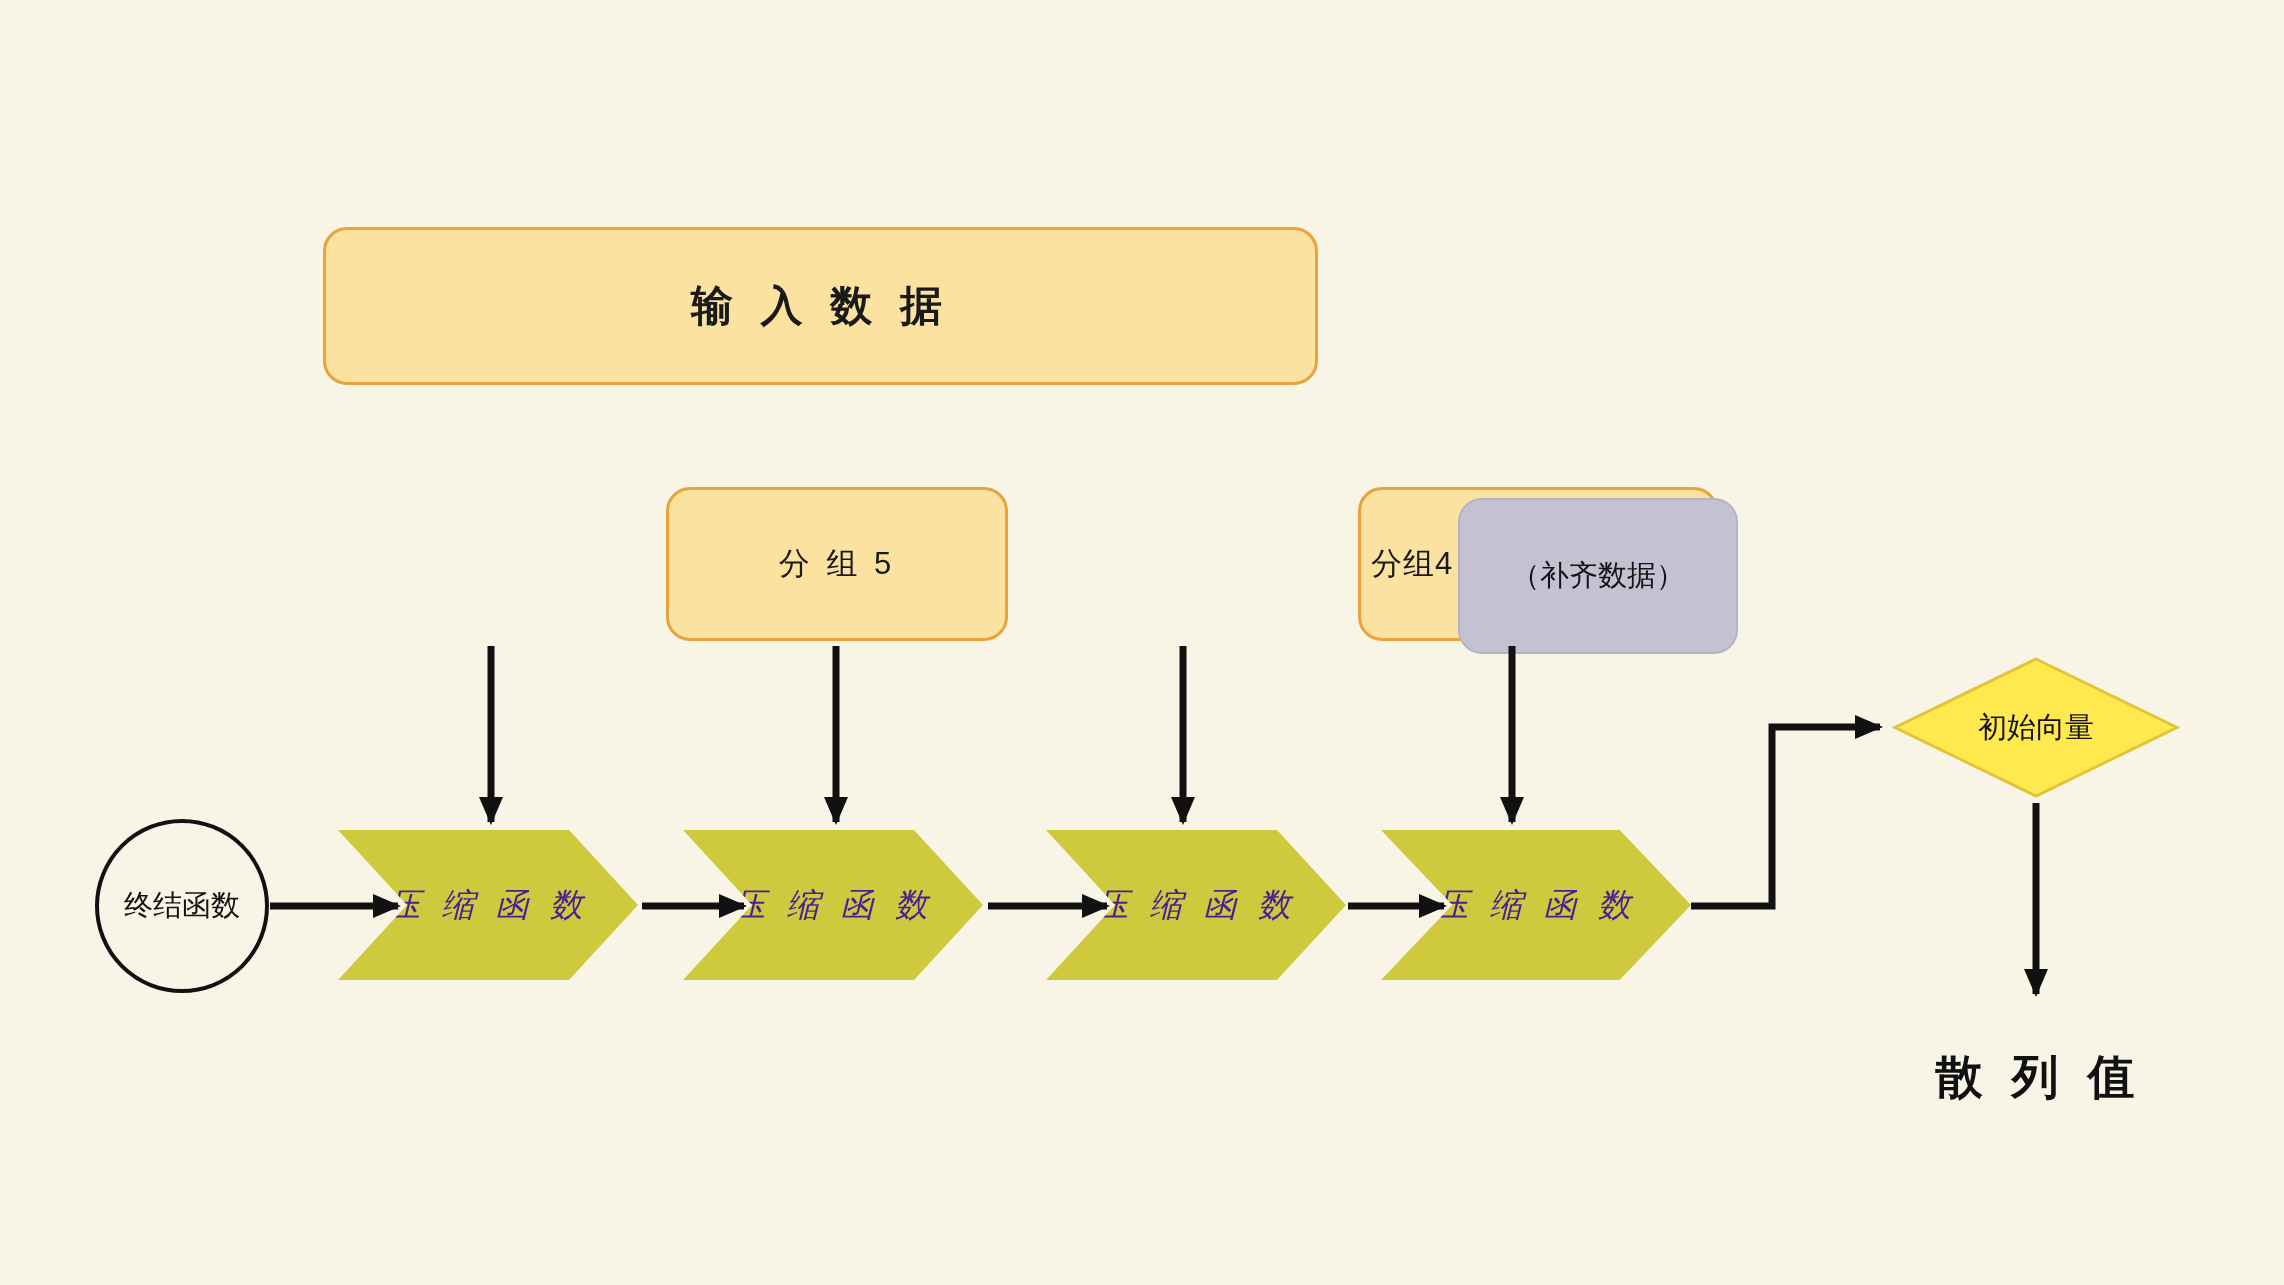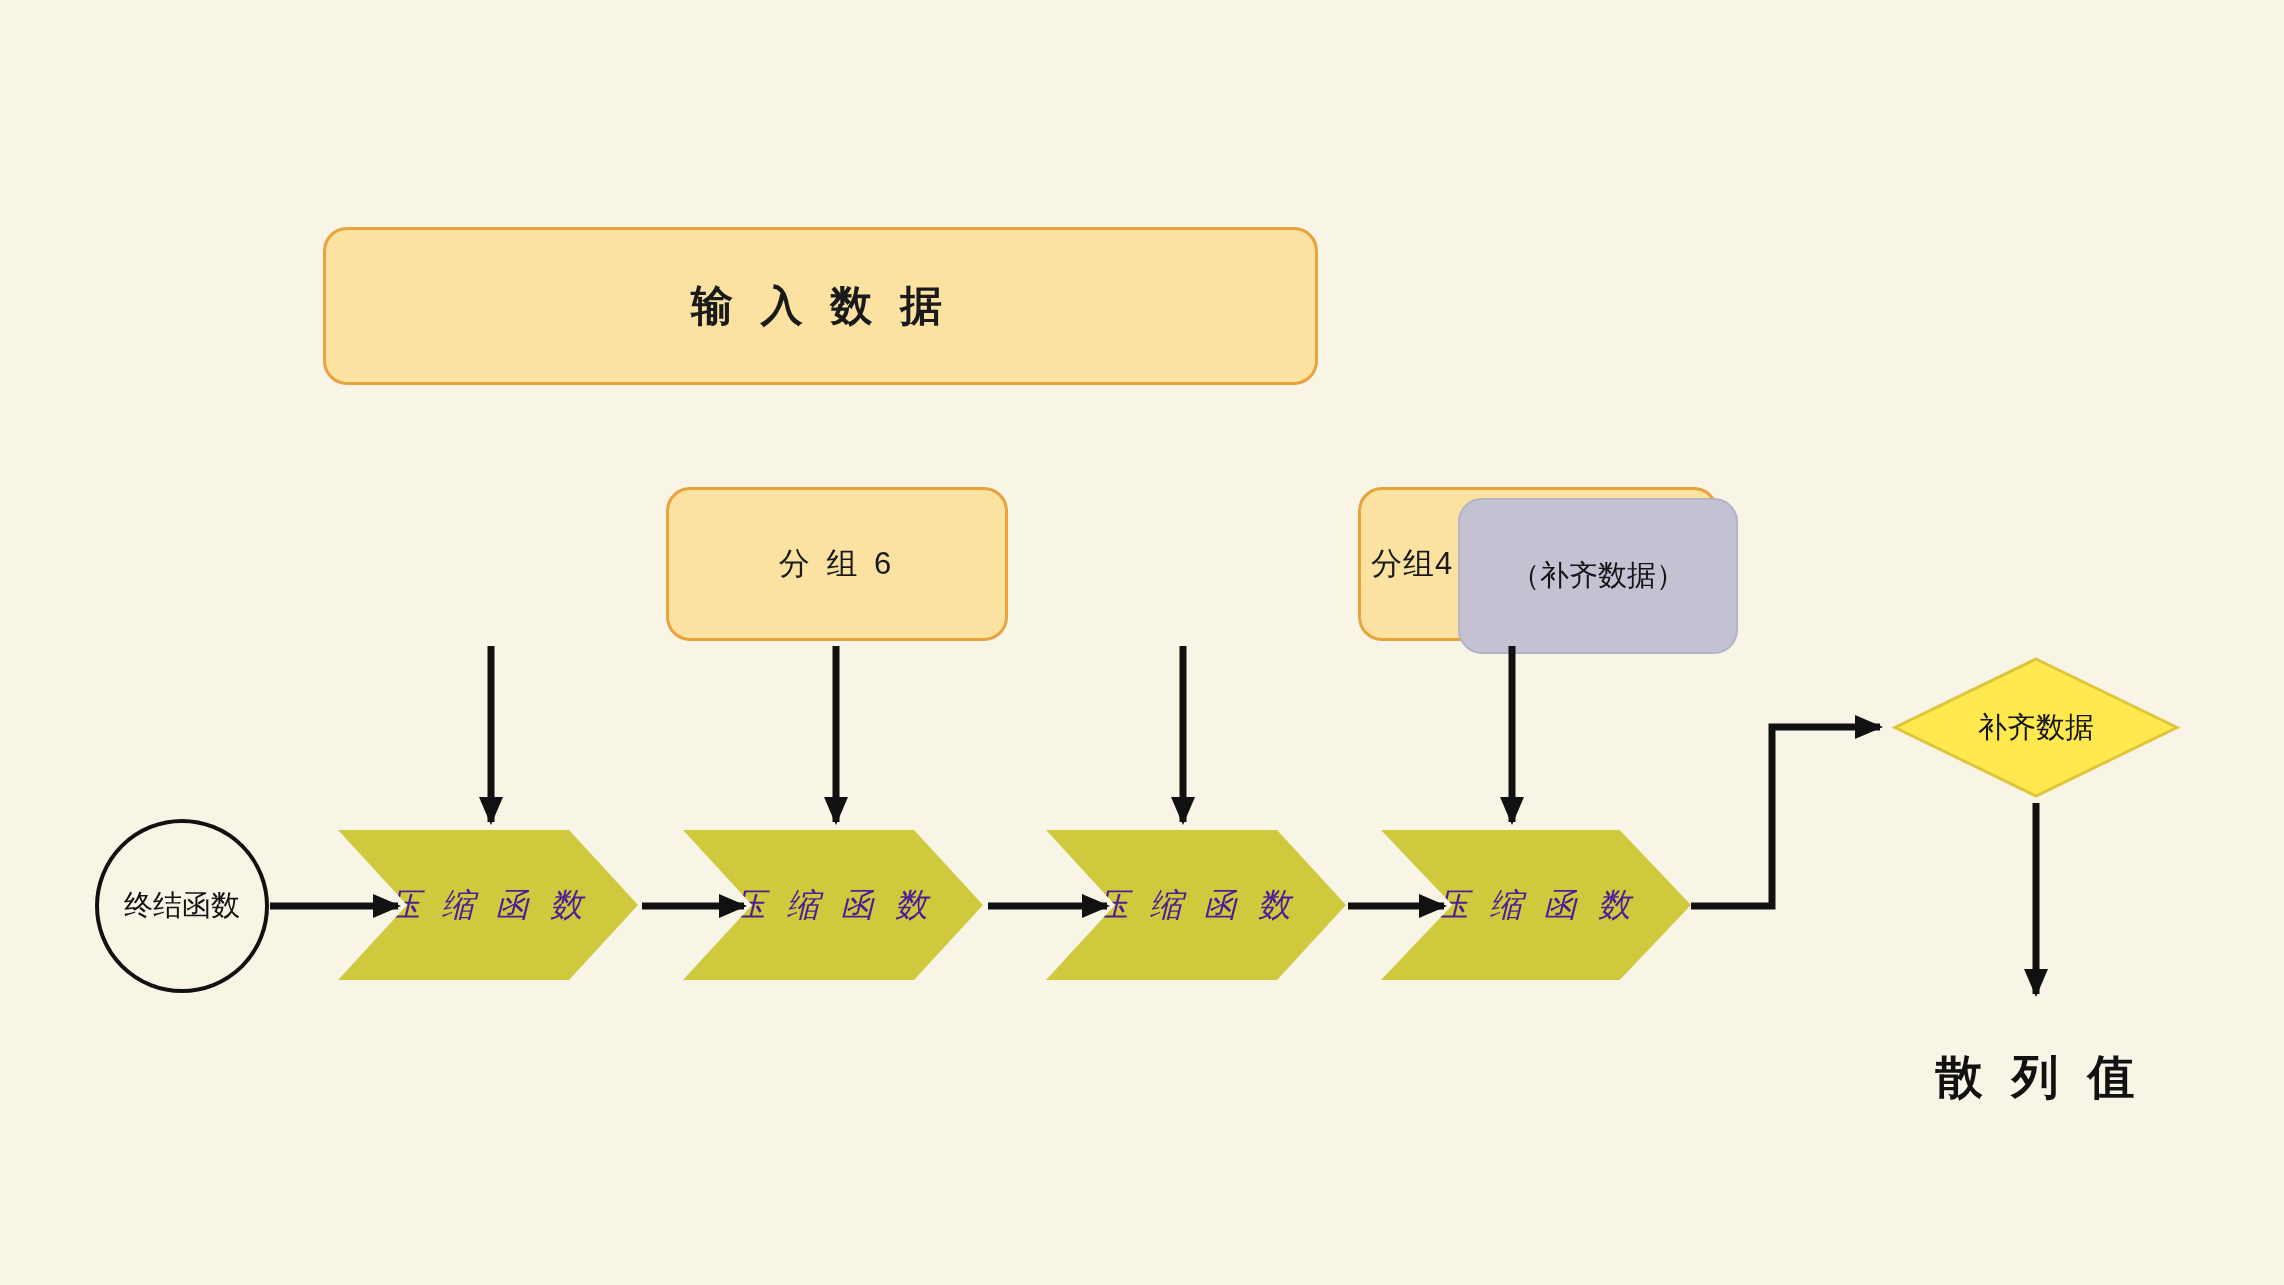--- a/index.html
+++ b/index.html
@@ -78,37 +78,37 @@
   }
   .arrows{left:0;top:0;width:2284px;height:1285px;pointer-events:none;}
 </style>
 </head>
 <body>
 
 <div class="canvas">
 
   <div class="abs rbox input-box">输 入 数 据</div>
 
-  <div class="abs rbox group-box group2">分 组 6</div>
+  <div class="abs rbox group-box group2">分 组 5</div>
   <div class="abs rbox group-box group4">分组4</div>
 
   <div class="abs padding-box">（补齐数据）</div>
 
   <div class="abs iv-circle">终结函数</div>
 
   <div class="abs chevron chev1">压 缩 函 数</div>
   <div class="abs chevron chev2">压 缩 函 数</div>
   <div class="abs chevron chev3">压 缩 函 数</div>
   <div class="abs chevron chev4">压 缩 函 数</div>
 
   <div class="abs diamond-wrap">
     <svg width="290" height="145">
       <polygon points="145,4 286,72.5 145,141 4,72.5" fill="#ffe94f" stroke="#e0c53a" stroke-width="3"></polygon>
     </svg>
-    <div class="diamond-label">补齐数据</div>
+    <div class="diamond-label">初始向量</div>
   </div>
 
   <div class="abs hash-value">散 列 值</div>
 
   <svg class="abs arrows" viewBox="0 0 2284 1285">
     <defs>
       <marker id="ah" markerUnits="userSpaceOnUse" viewBox="0 0 28 24" markerWidth="28" markerHeight="24" refX="25" refY="12" orient="auto">
         <path d="M0,0 L28,12 L0,24 Z" fill="#111111"></path>
       </marker>
     </defs>

